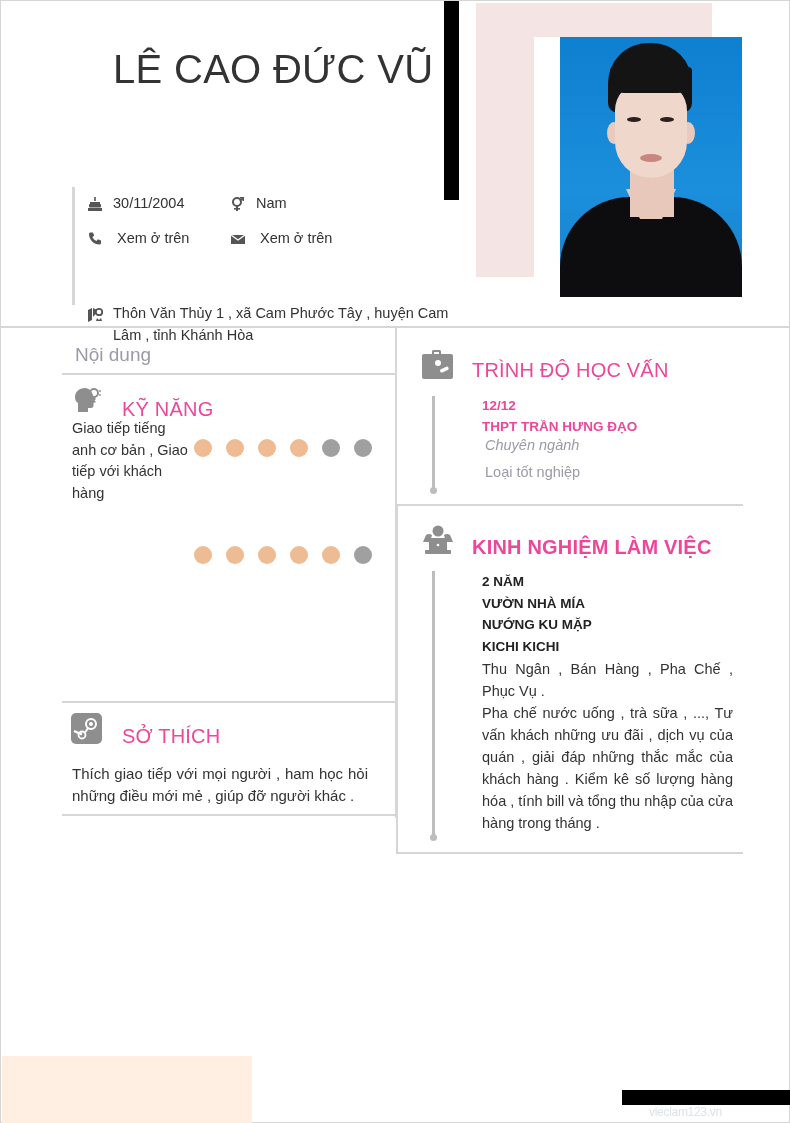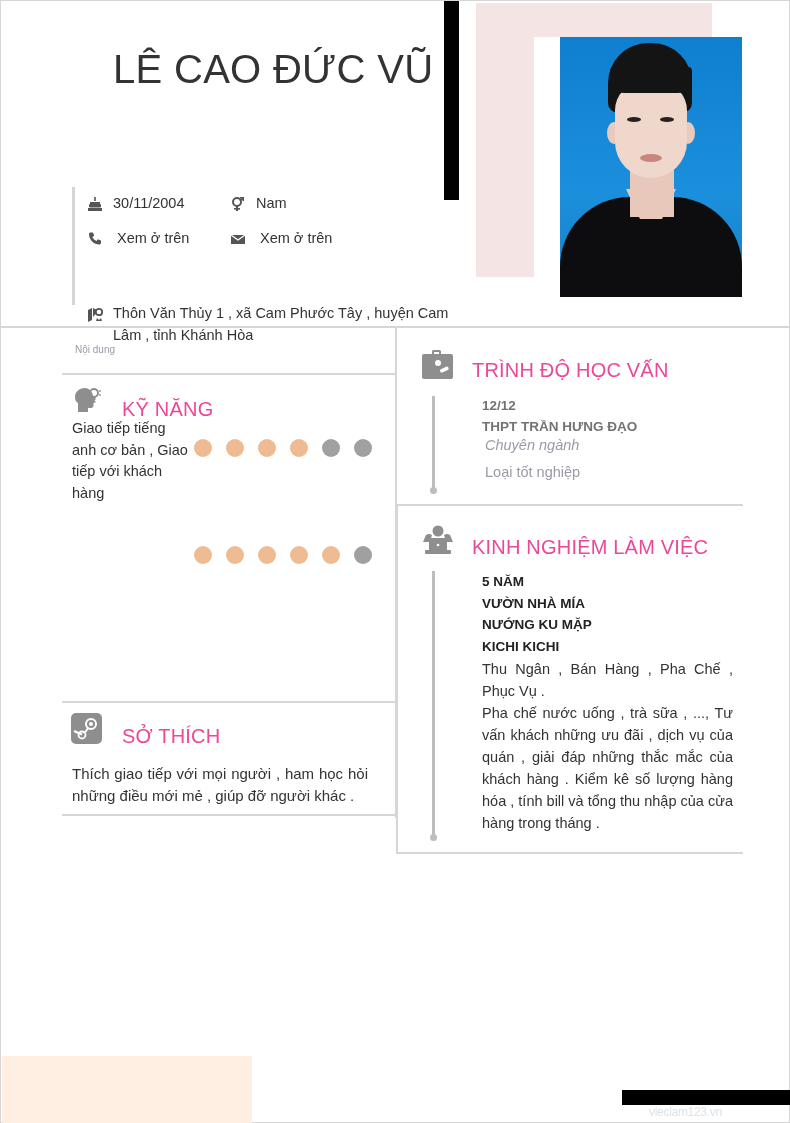--- a/index.html
+++ b/index.html
@@ -34,38 +34,38 @@
 
   .info { position: absolute; left: 71px; top: 186px; width: 410px; height: 118px; border-left: 3px solid #d6d6d6; }
   .info-row { position: absolute; display: flex; align-items: flex-start; font-size: 14.5px; color: #333; }
   .info-row .ic { width: 16px; height: 16px; display: inline-block; margin-right: 10px; margin-top: 1px; }
   .ic svg { width: 16px; height: 16px; fill: #555; }
 
   
   .hline { position: absolute; height: 2px; background: #d6d6d6; }
   .vline { position: absolute; width: 2px; background: #d6d6d6; }
 
-  .noidung { position: absolute; left: 74px; top: 343px; font-size: 10px; color: #9a9aa8; }
+  .noidung { position: absolute; left: 74px; top: 343px; font-size: 19px; color: #9a9aa8; }
 
   .sec-title { position: absolute; font-size: 20px; color: #ec4899; letter-spacing: 0.2px; }
   .sec-icon { position: absolute; }
   .sec-icon svg { fill: #8e8e8e; }
 
   .skill { position: absolute; left: 71px; width: 120px; font-size: 14.5px; line-height: 21.7px; color: #333; }
   .dots { position: absolute; left: 193px; display: flex; gap: 14px; }
   .dot { width: 18px; height: 18px; border-radius: 50%; }
   .dot.on { background: #efbb92; }
   .dot.off { background: #a0a0a0; }
 
   .hobby-text { position: absolute; left: 71px; top: 762px; width: 296px; font-size: 15px; line-height: 22px; color: #333; text-align: justify; }
 
   .timeline { position: absolute; left: 431px; width: 3px; background: #bdbdbd; }
   .tl-dot { position: absolute; width: 7px; height: 7px; background: #bdbdbd; border-radius: 50%; }
 
-  .edu-bold { position: absolute; left: 481px; font-size: 13.5px; font-weight: bold; color: #737373; }
+  .edu-bold { position: absolute; left: 481px; font-size: 13.5px; font-weight: bold; color: #ec4899; }
   .edu-muted { position: absolute; left: 484px; font-size: 14.5px; color: #9a9aa8; }
 
   .exp-bold { position: absolute; left: 481px; font-size: 13.5px; font-weight: bold; color: #222; }
   .exp-text { position: absolute; left: 481px; width: 251px; font-size: 14.5px; line-height: 22px; color: #333; text-align: justify; }
 </style>
 </head>
 <body>
 
 <div class="page">
 
@@ -218,24 +218,24 @@
   <div class="sec-icon" style="left:421px; top:524px;">
     <svg width="32" height="30" viewBox="0 0 32 30">
         <circle cx="16" cy="6" r="5.5"></circle>
         <path d="M4 10c2-1.5 4-1.5 6 0l-2 7H1z"></path>
         <path d="M28 10c-2-1.5-4-1.5-6 0l2 7h7z"></path>
         <rect x="7" y="13" width="18" height="13" rx="1"></rect>
         <rect x="3" y="25" width="26" height="4" rx="1"></rect>
         <circle cx="16" cy="20" r="1.3" fill="#fff"></circle>
       </svg>
   </div>
-  <div class="sec-title" style="left:471px; top:535px;">KINH NGHIỆM LÀM VIỆC</div>
+  <div class="sec-title" style="left:471px; top:535px;font-weight:bold;">KINH NGHIỆM LÀM VIỆC</div>
   <div class="timeline" style="top:570px; height:265px;"></div>
   <div class="tl-dot" style="left:429px; top:833px;"></div>
-  <div class="exp-bold" style="top:573px;">5 NĂM</div>
+  <div class="exp-bold" style="top:573px;">2 NĂM</div>
   <div class="exp-bold" style="top:595px;">VƯỜN NHÀ MÍA</div>
   <div class="exp-bold" style="top:616px;">NƯỚNG KU MẶP</div>
   <div class="exp-bold" style="top:638px;">KICHI KICHI</div>
   <div class="exp-text" style="top:701px;">Pha chế nước uống , trà sữa , ..., Tư vấn khách những ưu đãi , dịch vụ của quán , giải đáp những thắc mắc của khách hàng . Kiểm kê số lượng hàng hóa , tính bill và tổng thu nhập của cửa hàng trong tháng .</div>
   <div class="exp-text" style="top:657px;">Thu Ngân , Bán Hàng , Pha Chế , Phục Vụ .</div>
 
   <div class="bottom-peach"></div>
   <div class="bottom-black"></div>
   <div class="watermark">vieclam123.vn</div>
 </div>

